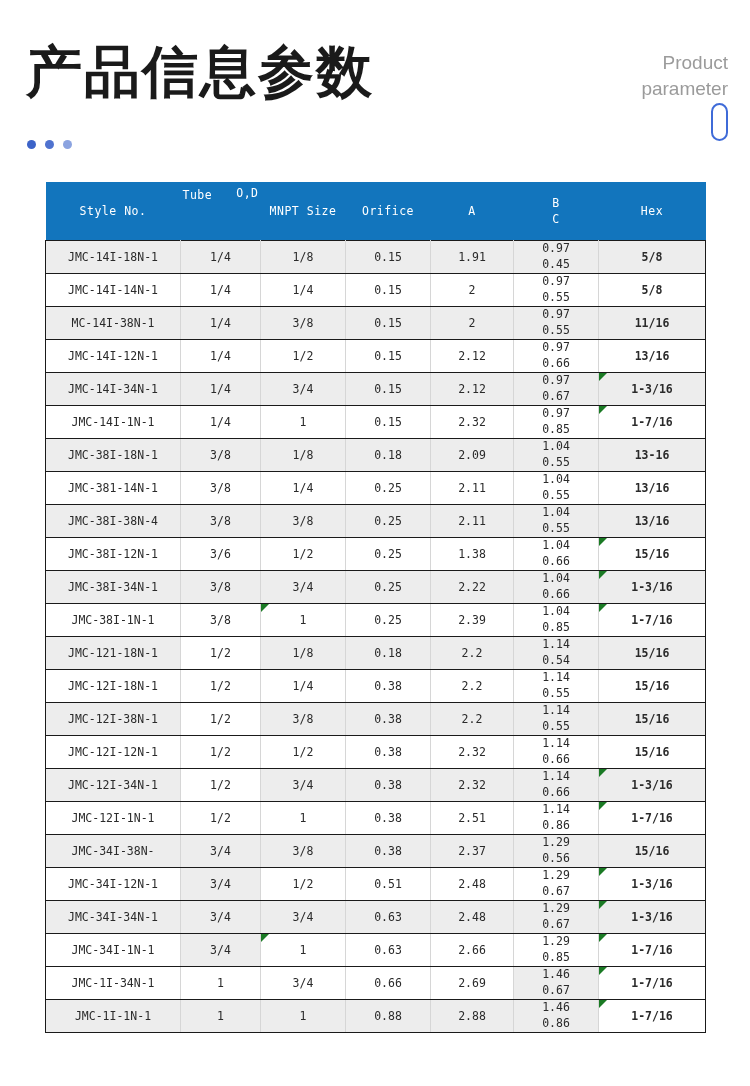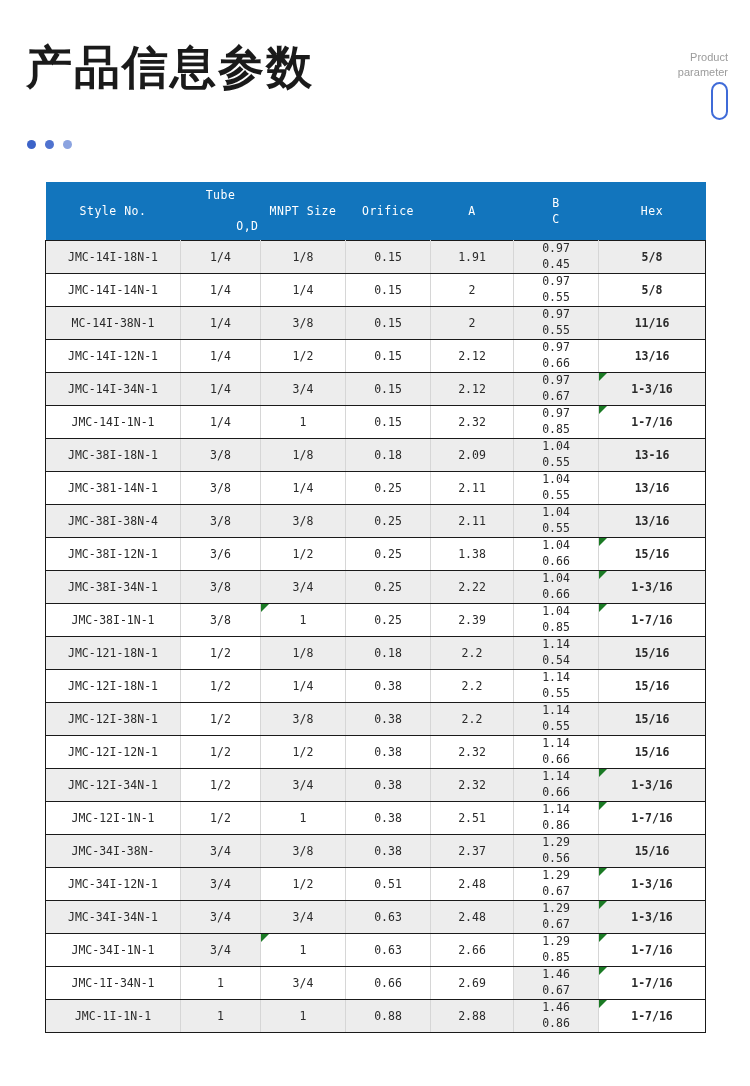--- a/index.html
+++ b/index.html
@@ -17,21 +17,21 @@
 
   
   #header {
     position: relative;
     height: 180px;
   }
   #page-title {
     position: absolute;
     left: 26px;
     top: 44px;
-    font-size: 46px;
+    font-size: 56px;
     font-weight: bold;
     color: #1a1a1a;
     letter-spacing: 2px;
     line-height: 1;
     font-family: "DejaVu Sans", "Liberation Sans", sans-serif;
     white-space: nowrap;
   }
   #dots {
     position: absolute;
     left: 27px;
@@ -50,21 +50,21 @@
   #dots .dot.d3 { background: #8ba3e0; }
 
   #header-right {
     position: absolute;
     right: 22px;
     top: 50px;
     text-align: right;
     width: 220px;
   }
   #header-right .sub {
-    font-size: 11px;
+    font-size: 19px;
     color: #9b9b9b;
     line-height: 1.35;
     font-family: "Liberation Sans", sans-serif;
   }
   #zero-mark {
     margin-top: 2px;
     font-size: 40px;
     line-height: 0.95;
     color: #3f6bd8;
     font-family: "Liberation Sans", sans-serif;
@@ -107,21 +107,21 @@
     font-size: 11.5px;
     height: 58px;
     padding: 0 2px;
     text-align: center;
     vertical-align: middle;
     border: none;
     letter-spacing: 0.5px;
   }
   table.spec thead th .stack {
     display: flex;
-    flex-direction: column;
+    flex-direction: row;
     justify-content: space-between;
     height: 46px;
     line-height: 1;
   }
   table.spec thead th .stack .top { padding-top: 2px; }
   table.spec thead th .stack .bot { padding-bottom: 2px; text-align: right; }
   table.spec thead th .stack2 {
     display: flex;
     flex-direction: column;
     gap: 3px;

